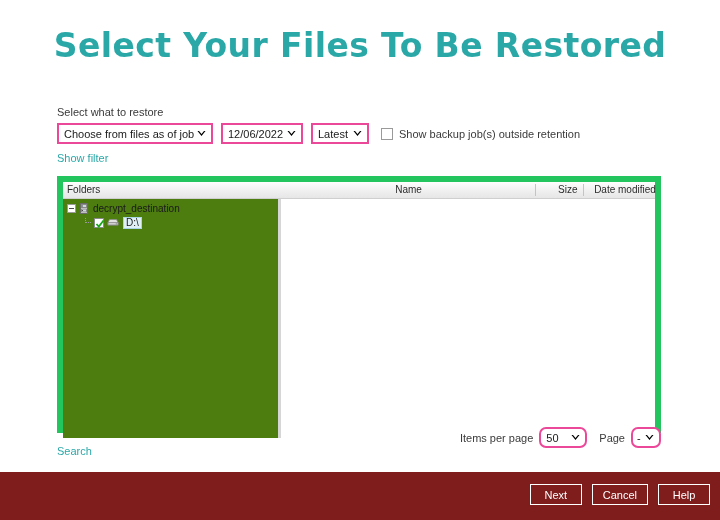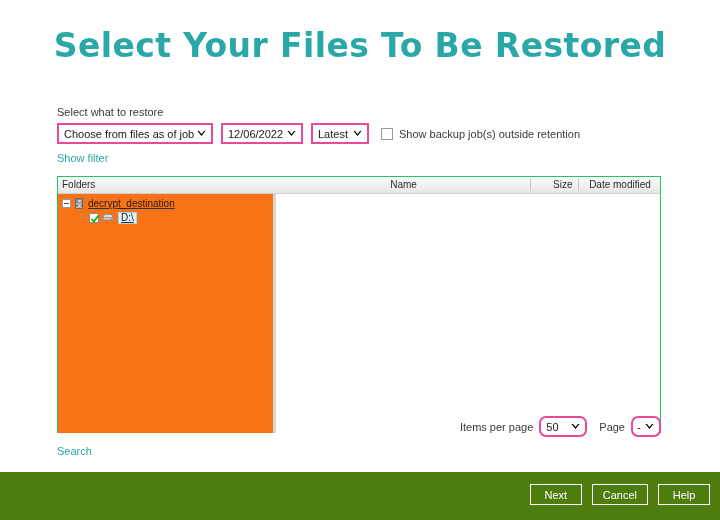--- a/index.html
+++ b/index.html
@@ -110,21 +110,21 @@
   }
 
   
   .panel {
     position: absolute;
     left: 57px;
     top: 176px;
     width: 604px;
     height: 257px;
     box-sizing: border-box;
-    border: 1px solid #22c55e;
+    border: 6px solid #22c55e;
     background: #ffffff;
   }
 
   .panel-header {
     position: relative;
     height: 16px;
     background: linear-gradient(to bottom, #fdfdfd 0%, #f0f0f0 55%, #e6e6e6 100%);
     border-bottom: 1px solid #cfcfcf;
     font-size: 10px;
     color: #2b2b2b;
@@ -156,23 +156,22 @@
     position: relative;
     height: 239px;
   }
 
   .tree-pane {
     position: absolute;
     left: 0;
     top: 0;
     width: 215px;
     height: 239px;
-    background: #f97316;
+    background: #4d7c0f;
     overflow: hidden;
-    text-decoration: underline;
   }
 
   .splitter {
     position: absolute;
     left: 215px;
     top: 0;
     width: 3px;
     height: 239px;
     background: #d6d6d6;
     cursor: col-resize;
@@ -276,39 +275,39 @@
   
   .search-link {
     position: absolute;
     left: 57px;
     top: 445px;
   }
 
   .pager {
     position: absolute;
     right: 59px;
-    top: 416px;
+    top: 427px;
     display: flex;
     align-items: center;
     font-size: 11px;
     color: #3a3a3a;
   }
   .pager .lbl { margin-right: 6px; white-space: nowrap; }
   .pager .select-box { margin-right: 12px; border-radius: 7px; }
   .select-box.ipp { width: 48px; }
   .select-box.pagenum { width: 30px; padding-left: 4px; margin-right: 0; }
 
   
   .footer {
     position: absolute;
     left: 0;
     bottom: 0;
     width: 720px;
     height: 48px;
-    background: #4d7c0f;
+    background: #7f1d1d;
   }
   .footer-buttons {
     position: absolute;
     right: 10px;
     top: 12px;
     display: flex;
     gap: 10px;
   }
   .btn {
     min-width: 52px;

